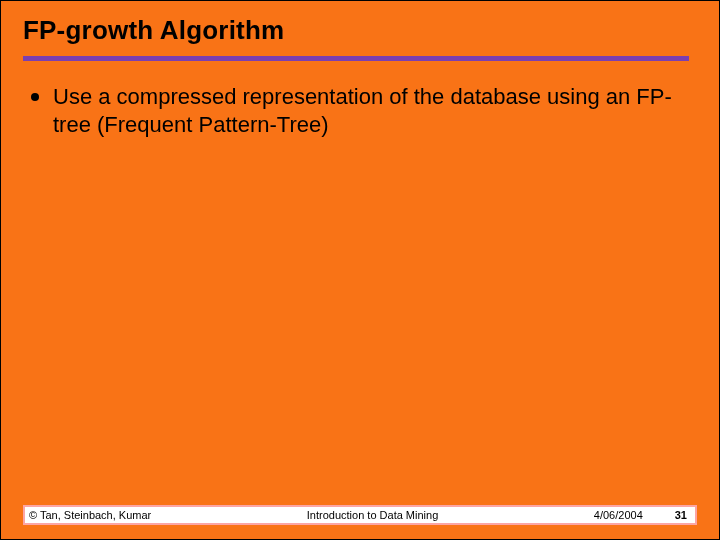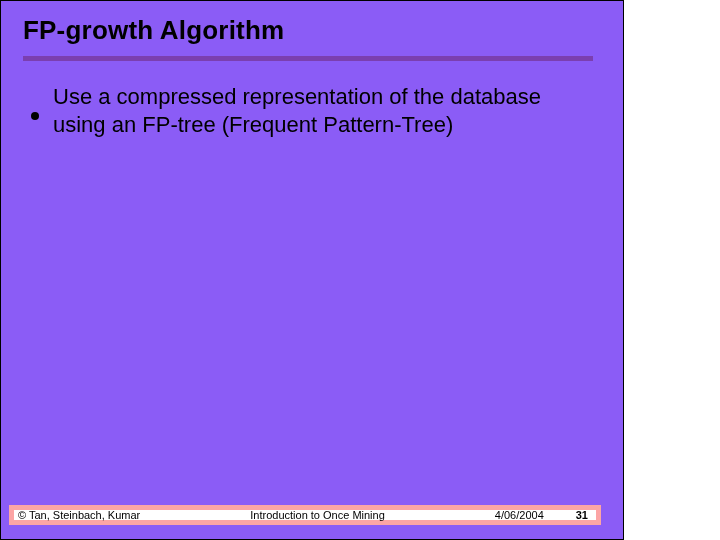--- a/index.html
+++ b/index.html
@@ -1,18 +1,18 @@
 <!DOCTYPE html>
 <html><head>
 <meta charset="utf-8">
 <style>
   * { margin: 0; padding: 0; box-sizing: border-box; }
   html, body { width: 720px; height: 540px; background: #fff; font-family: Arial, Helvetica, sans-serif; overflow: hidden; }
   .slide {
-    width: 624px; height: 540px; position: relative; background: #8b5cf6;
+    width: 720px; height: 540px; position: relative; background: #f97316;
     border: 1px solid #000;
     padding: 14px 30px 0 22px;
   }
   .title {
     font-weight: 700;
     font-size: 26px;
     color: #000;
     letter-spacing: 0.2px;
     margin-bottom: 10px;
   }
@@ -21,41 +21,41 @@
     background: #7b3fb0;
     width: 100%;
     margin-bottom: 22px;
   }
   .content {
     padding-left: 8px;
     padding-right: 8px;
   }
   .bullet {
     display: flex;
-    align-items: center;
+    align-items: flex-start;
     margin-bottom: 38px;
   }
   .bullet .dot {
     flex: 0 0 auto;
     width: 8px; height: 8px;
     border-radius: 50%;
     background: #000;
     margin-top: 10px;
     margin-right: 14px;
   }
   .bullet .text {
     font-size: 22px;
     line-height: 1.28;
     color: #000;
   }
   .footer {
     position: absolute;
-    left: 8px; right: 22px; bottom: 14px;
+    left: 22px; right: 22px; bottom: 14px;
     height: 20px;
-    border: 5px solid #fca5a5;
+    border: 2px solid #fca5a5;
     display: flex;
     align-items: center;
     font-size: 11px;
     color: #000;
     background: #fff;
   }
   .footer .f-left { flex: 0 0 auto; padding-left: 4px; }
   .footer .f-center { flex: 1 1 auto; text-align: center; }
   .footer .f-date { flex: 0 0 auto; padding-right: 32px; }
   .footer .f-page { flex: 0 0 auto; padding-right: 8px; font-weight: bold; }
@@ -69,17 +69,17 @@
 
   <div class="content">
     <div class="bullet">
       <span class="dot"></span>
       <span class="text">Use a compressed representation of the database using an FP-tree (Frequent Pattern-Tree)</span>
     </div>
   </div>
 
   <div class="footer">
     <span class="f-left">© Tan, Steinbach, Kumar</span>
-    <span class="f-center">Introduction to Once Mining</span>
+    <span class="f-center">Introduction to Data Mining</span>
     <span class="f-date">4/06/2004</span>
     <span class="f-page">31</span>
   </div>
 </div>
 
 </body></html>

